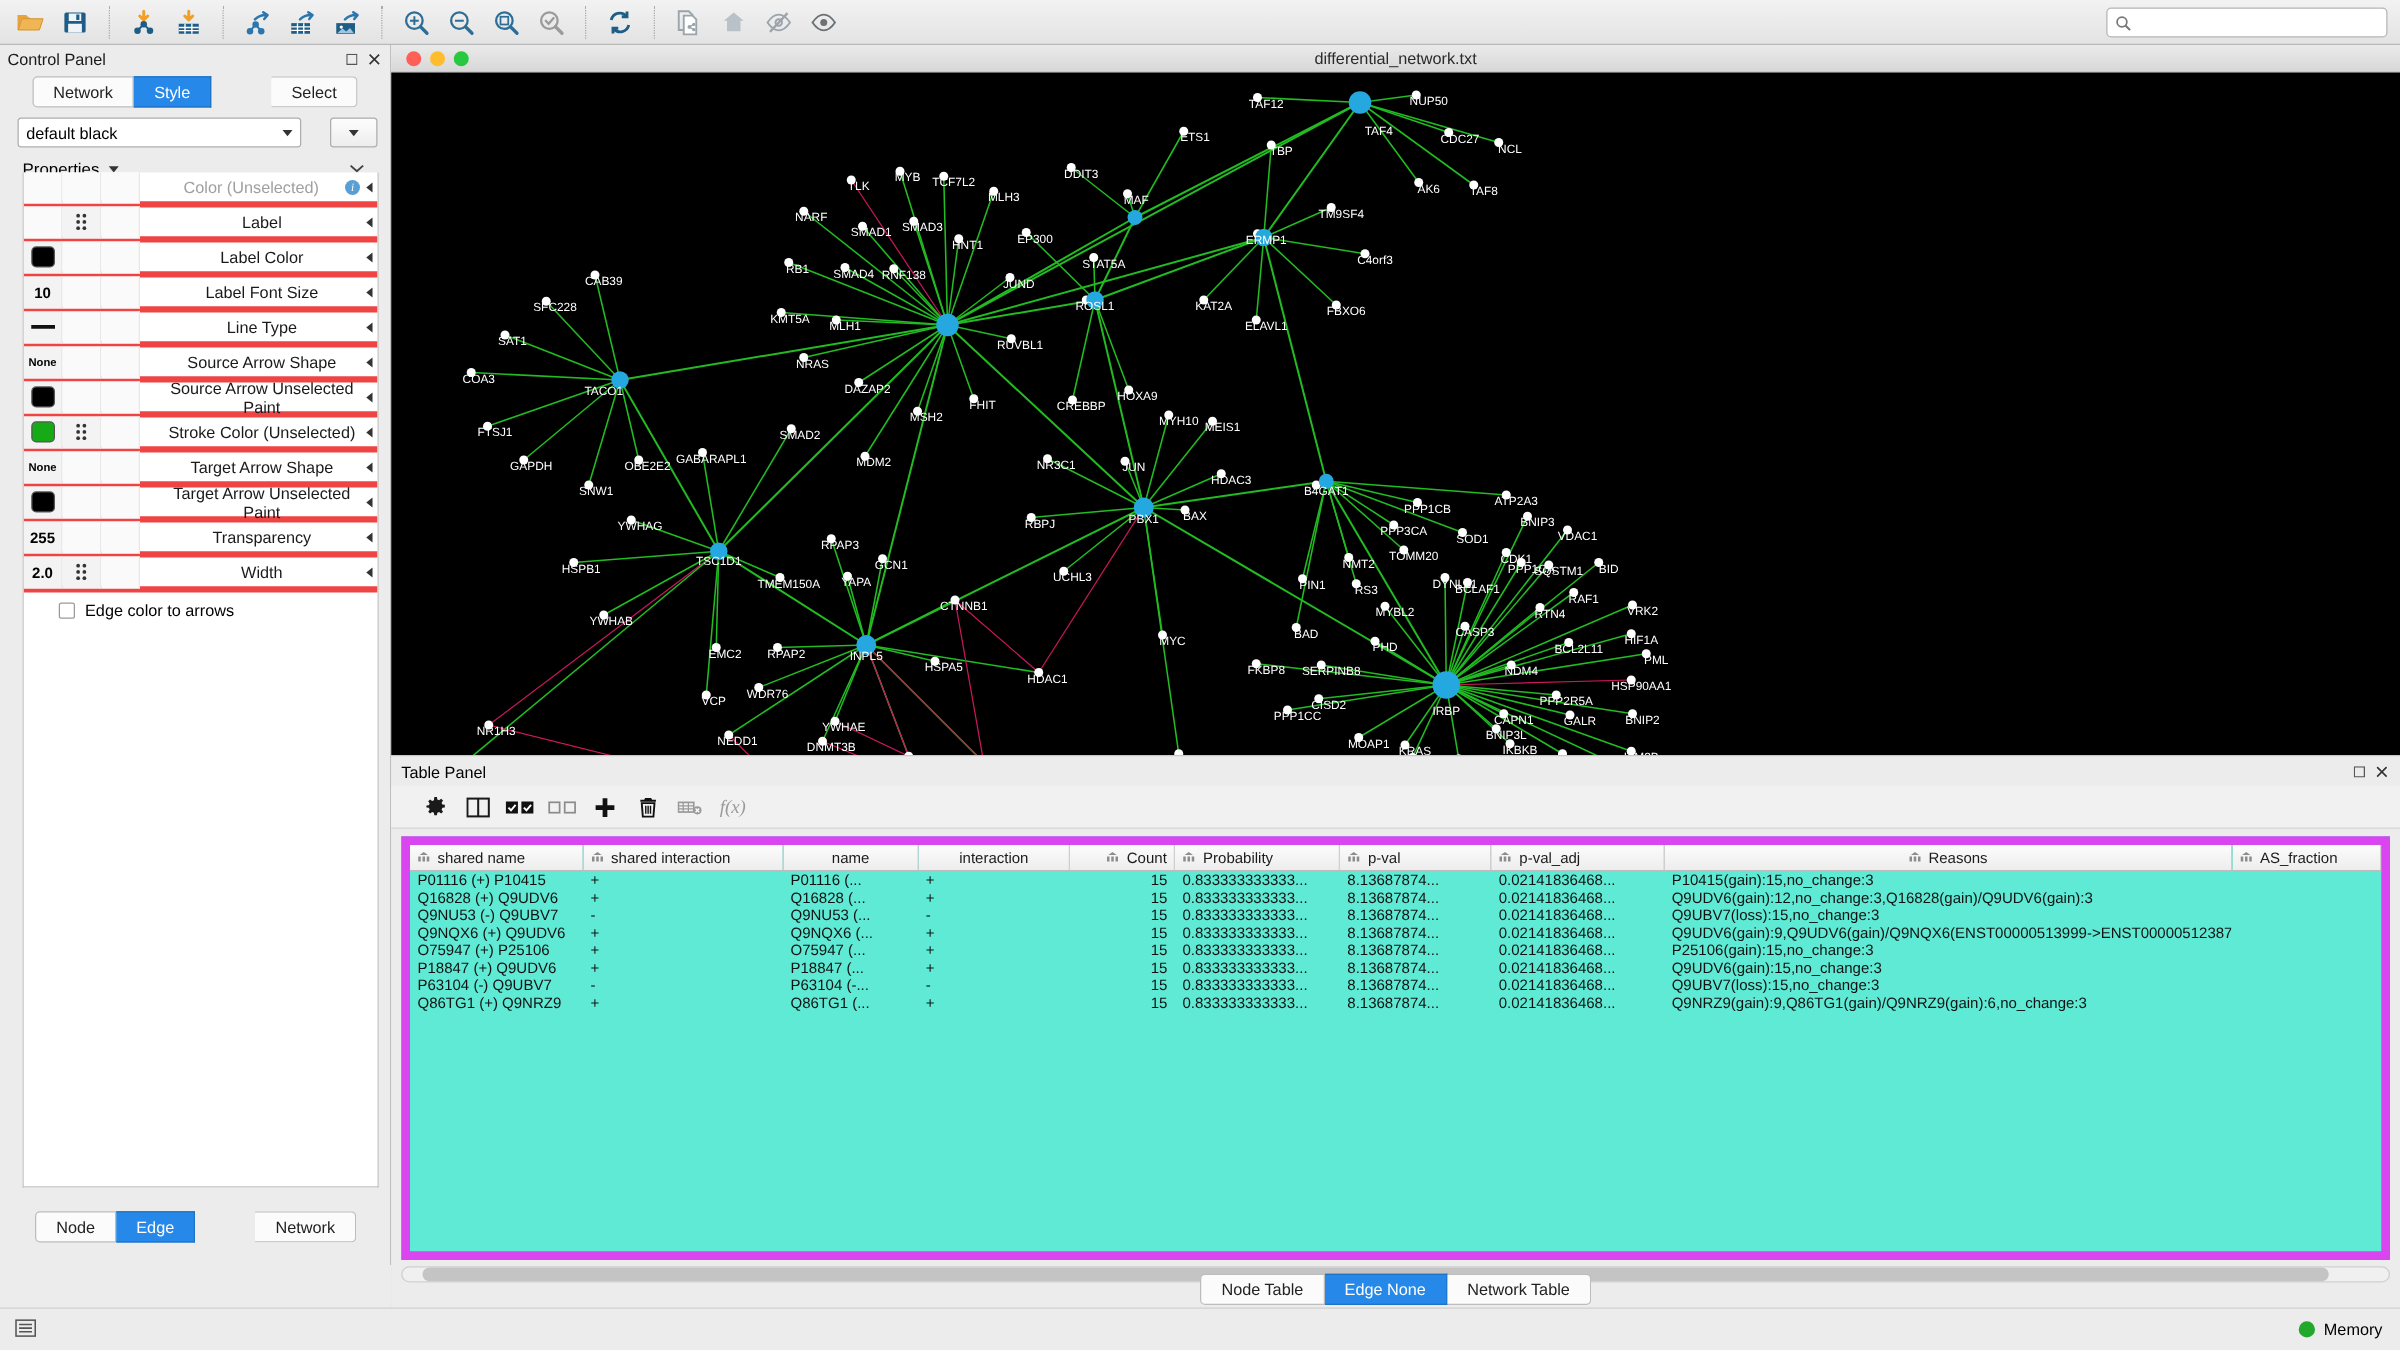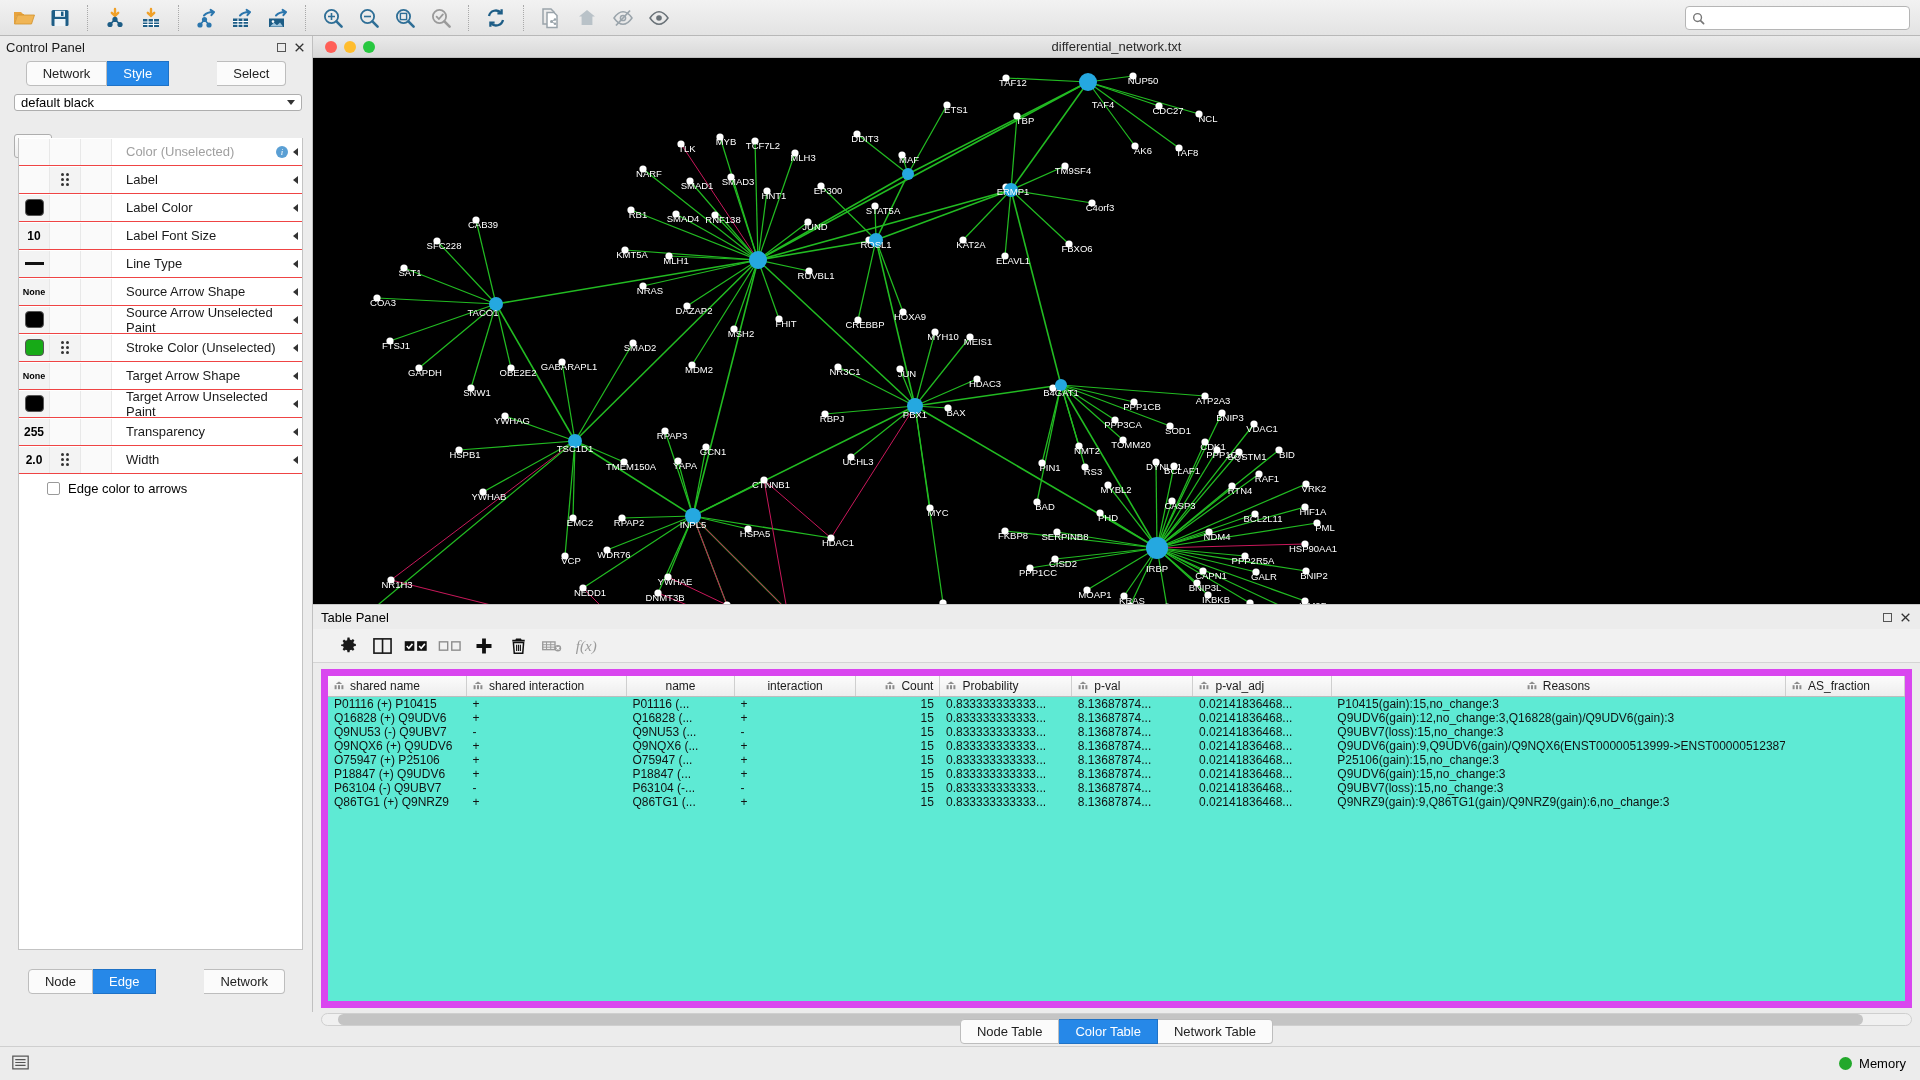--- a/index.html
+++ b/index.html
@@ -51,21 +51,21 @@
   #cp-tabs { display: flex; justify-content: center; margin-top: 3px; }
   .cp-tab {
     padding: 4px 16px; font-size: 13px; background: #fbfbfb;
     border: 1px solid #bdbdbd; color: #222; cursor: pointer; line-height: 15px;
   }
   .cp-tab:first-child { border-radius: 4px 0 0 4px; }
   .cp-tab:last-child { border-radius: 0 4px 4px 0; margin-left: 48px; }
   .cp-tab + .cp-tab { border-left: none; }
   .cp-tab.active { background: #2688e8; color: #fff; border-color: #1f72c6; }
 
-  #style-select-row { display: flex; padding: 8px 10px 4px 14px; gap: 23px; flex-direction: column; }
+  #style-select-row { display: flex; padding: 8px 10px 4px 14px; gap: 23px; }
   #style-combo {
     flex: 1; height: 24px; background: #fff; border: 1px solid #aeaeae; border-radius: 3px;
     display: flex; align-items: center; padding: 0 6px; font-size: 13px; cursor: pointer;
   }
   #style-combo .lbl { flex: 1; }
   .caret { width:0;height:0;border-left:4px solid transparent;border-right:4px solid transparent;border-top:5px solid #333; }
   #style-menu-btn {
     width: 38px; height: 24px; background: linear-gradient(#fdfdfd,#ededed);
     border: 1px solid #aeaeae; border-radius: 3px;
     display:flex;align-items:center;justify-content:center;cursor:pointer;
@@ -88,21 +88,21 @@
     display: flex; font-size: 11px; font-weight: bold; color: #222;
     background: #ececec; align-items: center;
   }
   #prop-col-hdr .c { text-align: left; padding-left: 4px; }
   .c-def { width: 30px; }
   .c-map { width: 30px; }
   .c-byp { width: 32px; }
 
   .prop-row {
     display: flex; align-items: center; height: 28px;
-    border-bottom: 1px solid #ef4444; position: relative;
+    border-bottom: 5px solid #ef4444; position: relative; text-align: center;
   }
   .cell {
     width: 31px; height: 26px; display: flex; align-items: center; justify-content: center;
     background: #f3f3f3; border-right: 1px solid #e8e8e8; font-size: 12px; font-weight: bold;
     cursor: pointer;
   }
   .cell.plain { background: #fafafa; }
   .swatch { width: 19px; height: 17px; border-radius: 4px; border: 1px solid #555; }
   .dots { display: grid; grid-template-columns: 3px 3px; grid-template-rows: 3px 3px 3px; gap: 2px; }
   .dots i { background: #333; border-radius: 50%; display: block; width: 3px; height: 3px; }
@@ -1324,21 +1324,21 @@
         </tbody>
     </table>
   </div>
 
   <div id="hscroll">
     <div class="thumb"></div>
   </div>
 
   <div id="tp-bottom-tabs">
     <div class="tbl-tab">Node Table</div>
-    <div class="tbl-tab active">Color Table</div>
+    <div class="tbl-tab active">Edge None</div>
     <div class="tbl-tab">Network Table</div>
   </div>
 </div>
 
 <div id="statusbar">
   <div id="sb-left">
     <svg width="17" height="15" viewBox="0 0 18 16">
         <rect x="0.8" y="1.2" width="16.4" height="13.6" fill="none" stroke="#555" stroke-width="1.3"></rect>
         <path d="M3.4 5h11M3.4 8h11M3.4 11h11" stroke="#555" stroke-width="1.3"></path>
       </svg>

